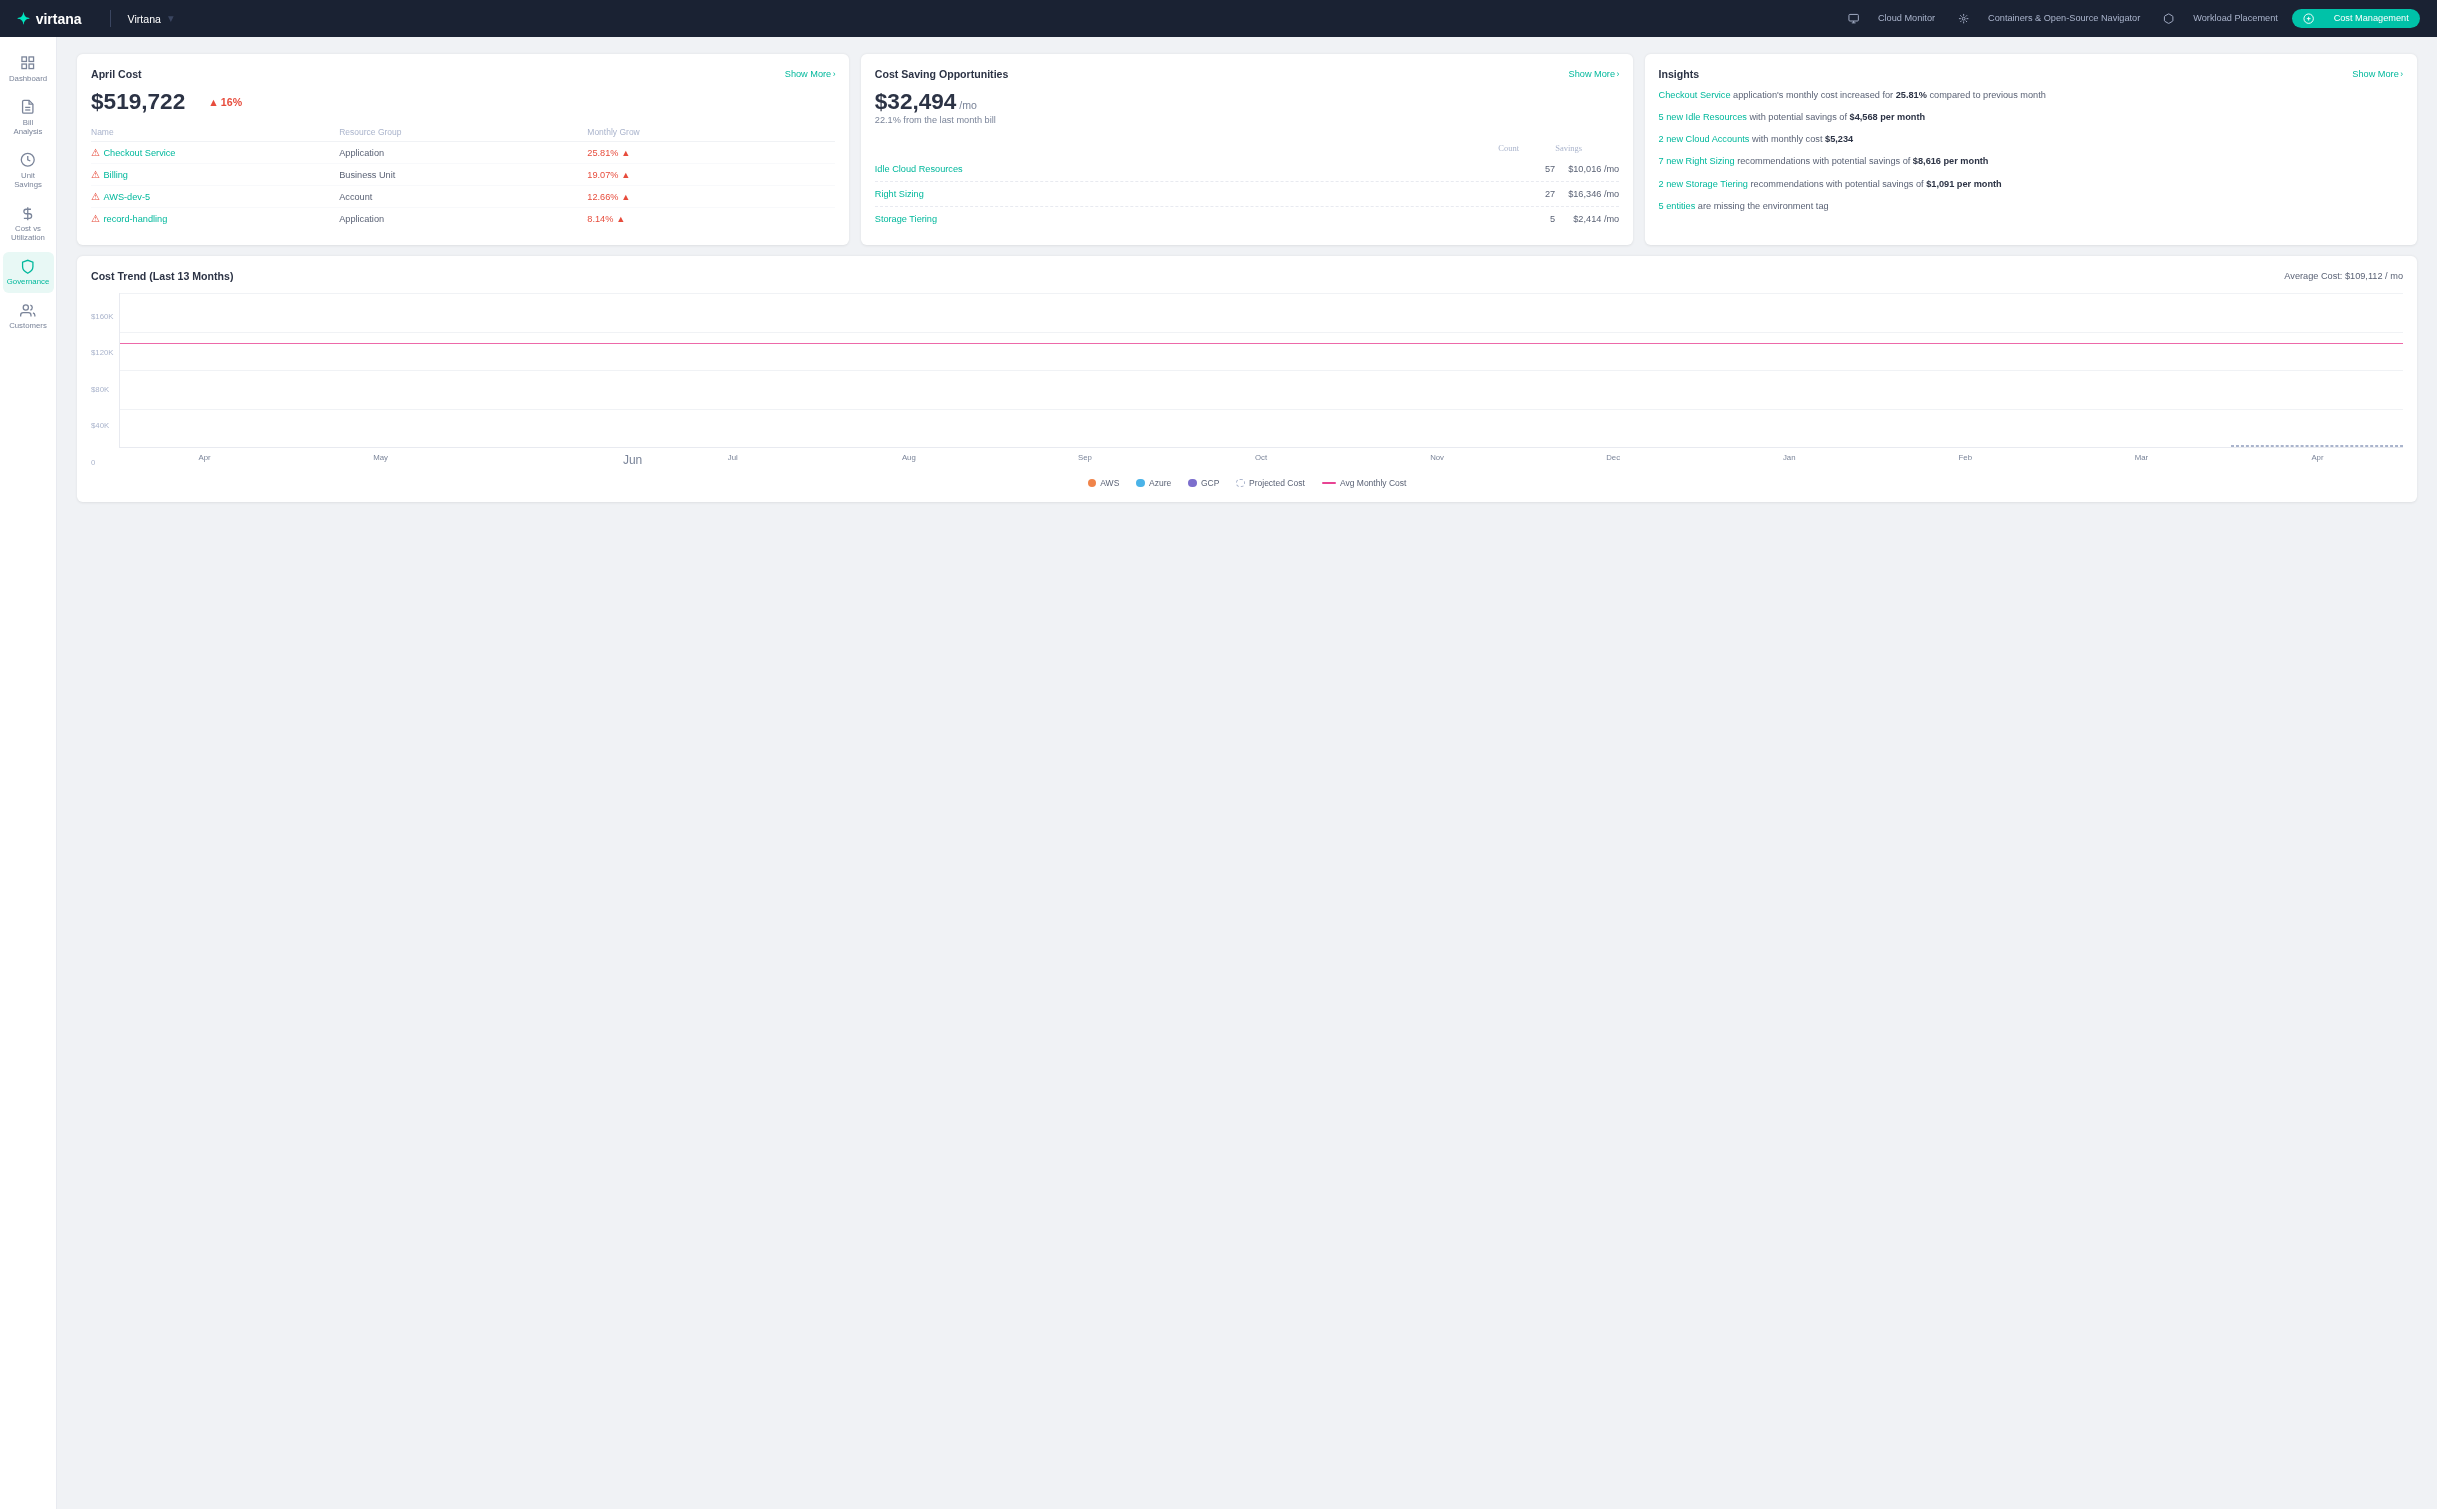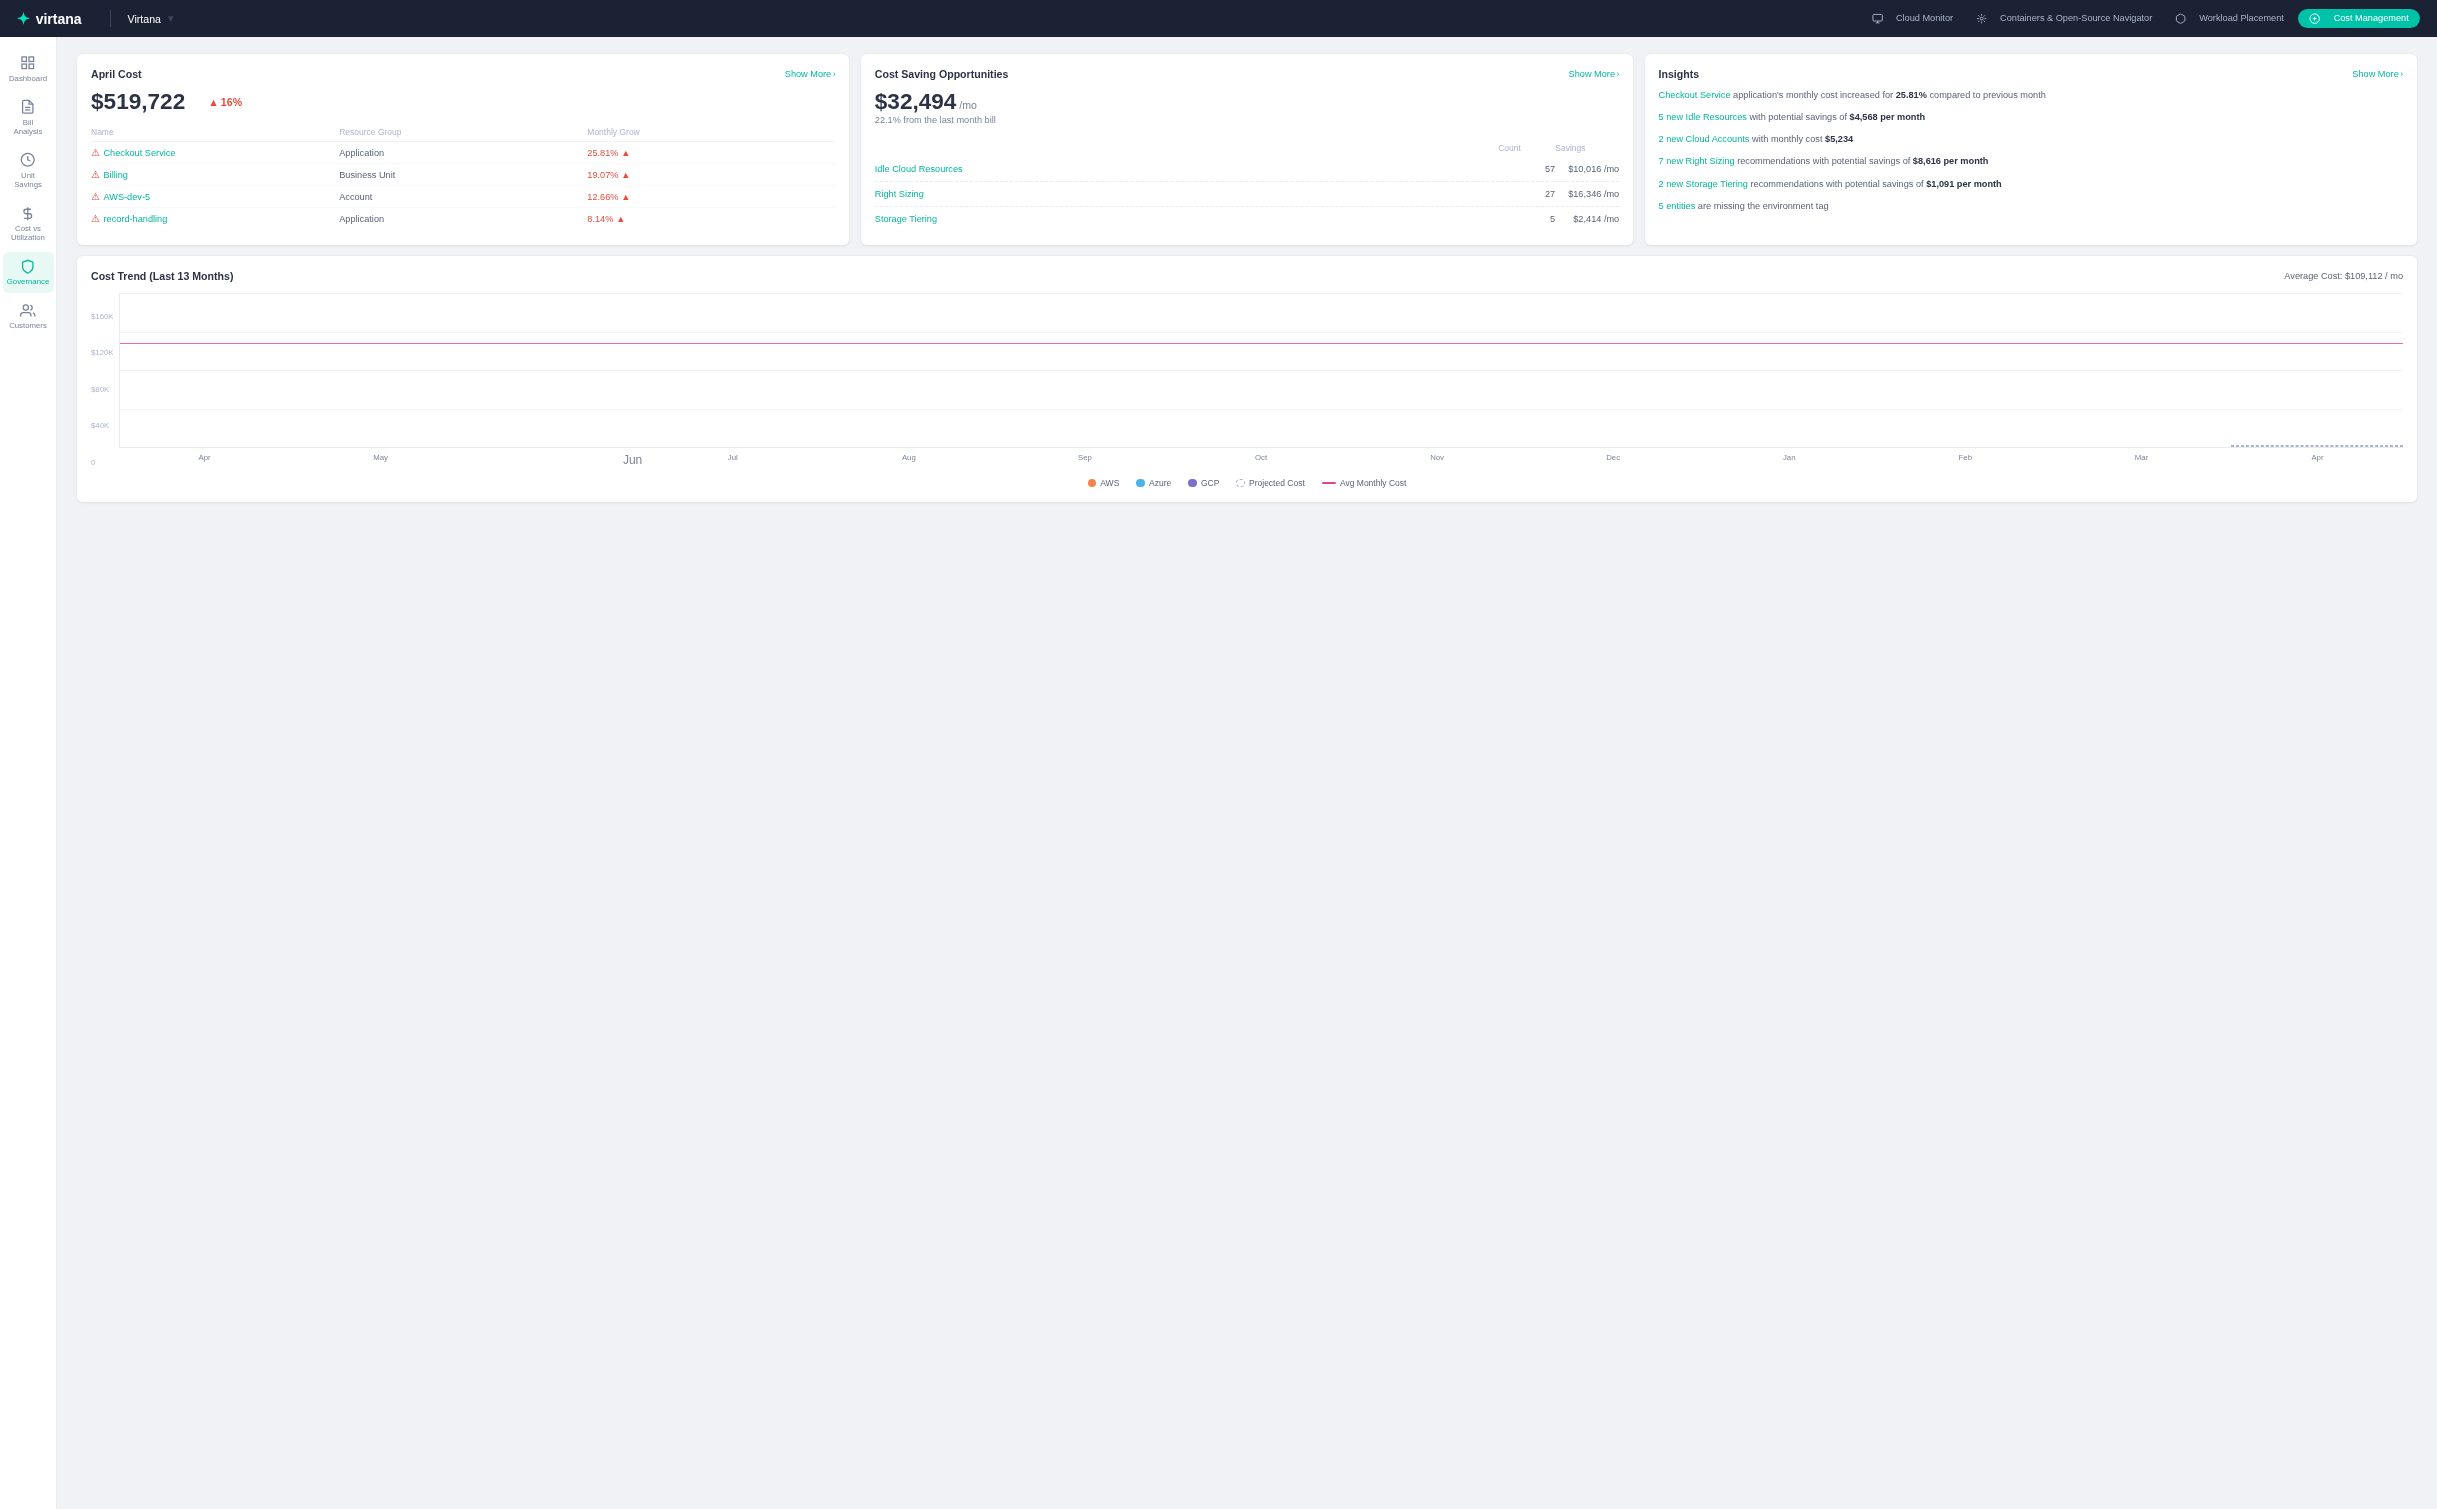--- a/index.html
+++ b/index.html
@@ -12,21 +12,21 @@
       align-items: center;
       padding: 0 17px;
       height: 37px;
       gap: 5.7px;
     }
     .nav-logo { display: flex; align-items: center; gap: 5.7px; color: #fff; font-size: 14px; font-weight: 700; margin-right: 11.3px; }
     .nav-logo-icon { color: #00e5c0; font-size: 15.5px; }
     .nav-divider { width: 0.7px; height: 17px; background: #3a4560; margin: 0 11.3px; }
     .nav-brand { color: #fff; font-size: 10.6px; font-weight: 500; display: flex; align-items: center; gap: 2.8px; }
     .nav-links { display: flex; align-items: center; gap: 5.7px; margin-left: auto; }
-    .nav-link { color: #aab4cc; font-size: 9.2px; padding: 4.2px 8.5px; border-radius: 2.8px; cursor: pointer; display: flex; align-items: center; gap: 13px; white-space: nowrap; }
+    .nav-link { color: #aab4cc; font-size: 9.2px; padding: 4.2px 8.5px; border-radius: 2.8px; cursor: pointer; display: flex; align-items: center; gap: 19px; white-space: nowrap; }
     .nav-link svg { width: 11.3px; height: 11.3px; }
     .nav-link-active {
       background: #00c2a8;
       color: #fff;
       border-radius: 14px;
       padding: 4.2px 11.3px;
     }
 
     
     .layout { display: flex; height: calc(100vh - 37px); overflow: hidden; }
@@ -99,21 +99,21 @@
     .table-row:last-child { border-bottom: none; }
     .row-name { color: #00b89c; cursor: pointer; display: flex; align-items: center; gap: 3.5px; }
     .row-name .warn-icon { color: #e74c3c; font-size: 10px; }
     .row-group { color: #5a6275; }
     .row-growth { color: #e74c3c; display: flex; align-items: center; gap: 2.8px; font-weight: 500; }
 
     
     .saving-amount { font-size: 22.6px; font-weight: 700; color: #2c3345; }
     .saving-period { font-size: 10.6px; font-weight: 400; color: #7a8499; margin-left: 2.8px; }
     .saving-subtitle { font-size: 9.2px; color: #7a8499; margin-bottom: 14px; }
-    .saving-table-header { display: grid; grid-template-columns: 1fr 57px 64px; font-size: 8.5px; color: #aab4cc; padding: 4.2px 0; margin-top: 5.7px; }
+    .saving-table-header { display: grid; grid-template-columns: 1fr 57px 64px; font-size: 8.5px; color: #aab4cc; padding: 4.2px 0; margin-top: 5.7px; font-family: Liberation Serif, serif; }
     .saving-row { display: grid; grid-template-columns: 1fr 57px 64px; font-size: 9.2px; padding: 7px 0; border-bottom: 0.7px dashed #e8eaf0; align-items: center; }
     .saving-row:last-child { border-bottom: none; }
     .saving-link { color: #00b89c; cursor: pointer; }
     .saving-count { color: #5a6275; text-align: right; }
     .saving-savings { color: #5a6275; text-align: right; }
 
     
     .insights-list { display: flex; flex-direction: column; gap: 8.5px; }
     .insight-item { font-size: 9.2px; color: #5a6275; line-height: 1.5; }
     .insight-link { color: #00b89c; cursor: pointer; font-weight: 500; }

